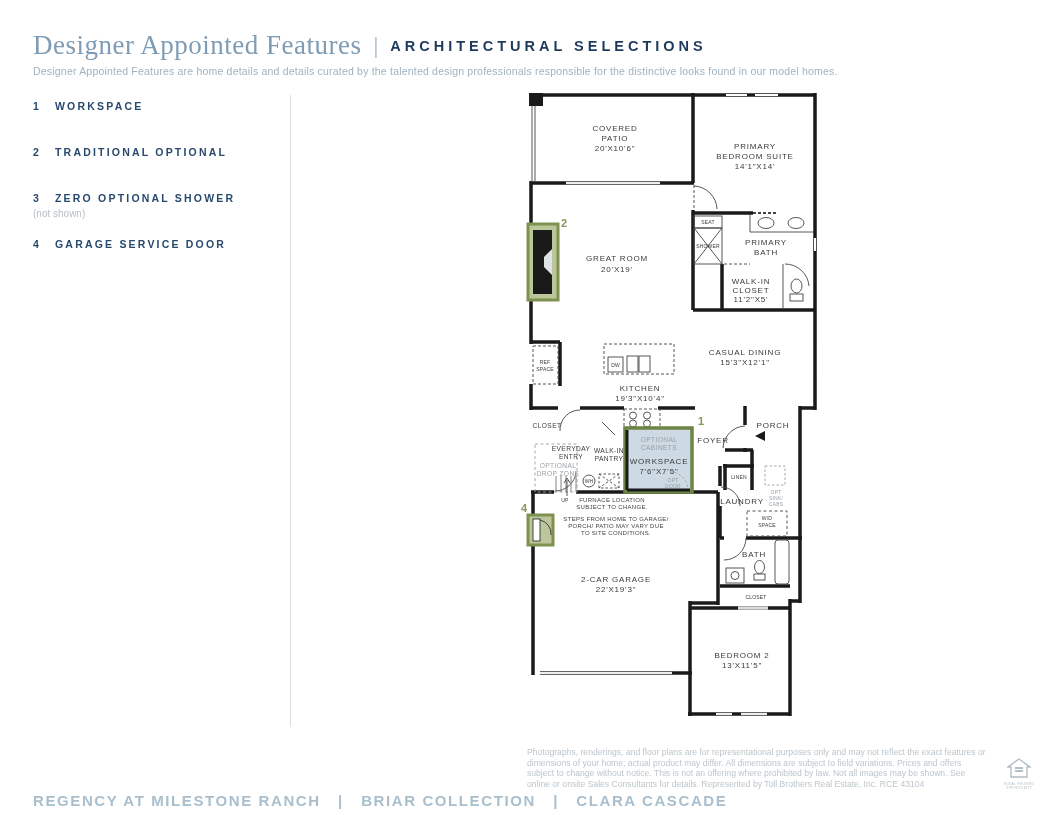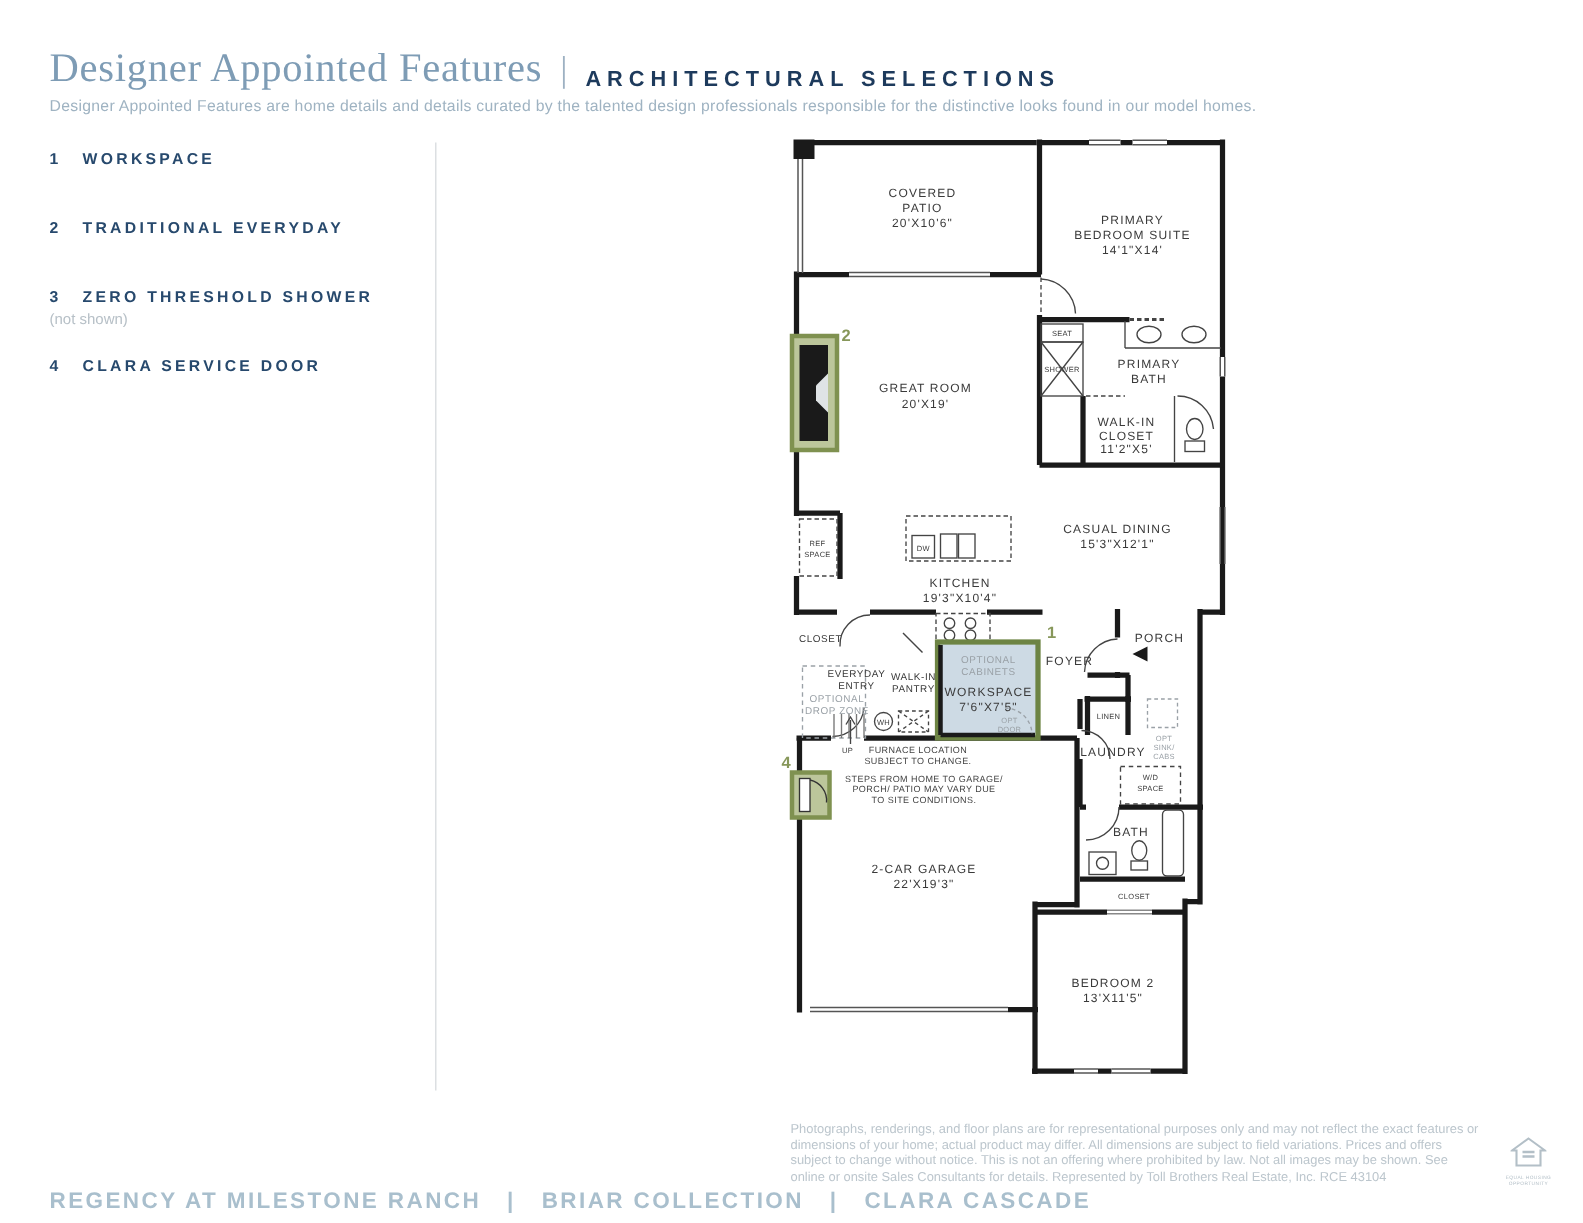--- a/index.html
+++ b/index.html
@@ -1,19 +1,19 @@
 <!DOCTYPE html>
 <html><head>
 <meta charset="utf-8">
 <style>
   html,body{margin:0;padding:0;background:#fff;}
   .page{position:relative;width:1055px;height:815px;background:#ffffff;overflow:hidden;
         font-family:"Liberation Sans",sans-serif;}
   
-  .hdr{position:absolute;left:33px;top:30px;display:flex;align-items:flex-end;}
+  .hdr{position:absolute;left:33px;top:30px;display:flex;align-items:center;}
   .hdr-title{font-family:"Liberation Serif","DejaVu Serif",serif;font-size:27px;color:#7e9cb5;letter-spacing:.5px;}
   .hdr-sep{font-family:"Liberation Serif",serif;font-size:24px;color:#9db1c2;margin:0 12px;font-weight:300;}
   .hdr-section{font-size:14.5px;font-weight:600;color:#1d3a5c;letter-spacing:4px;}
   .hdr-desc{position:absolute;left:33px;top:65px;font-size:10.5px;color:#9fb3c2;letter-spacing:.2px;}
   
   .feat{position:absolute;left:33px;width:250px;}
   .feat-row{display:flex;}
   .feat-num{width:22px;font-size:10.5px;font-weight:bold;color:#27496d;}
   .feat-label{font-size:10.5px;font-weight:bold;color:#27496d;letter-spacing:2.2px;}
   .feat-note{margin-top:4px;font-size:10px;color:#b7c0c7;}
@@ -47,34 +47,34 @@
 
   <div class="feat" style="top:100px;">
     <div class="feat-row">
       <span class="feat-num">1</span>
       <span class="feat-label">WORKSPACE</span>
     </div>
   </div>
   <div class="feat" style="top:146px;">
     <div class="feat-row">
       <span class="feat-num">2</span>
-      <span class="feat-label">TRADITIONAL EVERYDAY</span>
+      <span class="feat-label">TRADITIONAL OPTIONAL</span>
     </div>
   </div>
   <div class="feat" style="top:192px;">
     <div class="feat-row">
       <span class="feat-num">3</span>
-      <span class="feat-label">ZERO THRESHOLD SHOWER</span>
+      <span class="feat-label">ZERO OPTIONAL SHOWER</span>
     </div>
     <div class="feat-note">(not shown)</div>
   </div>
   <div class="feat" style="top:238px;">
     <div class="feat-row">
       <span class="feat-num">4</span>
-      <span class="feat-label">CLARA SERVICE DOOR</span>
+      <span class="feat-label">GARAGE SERVICE DOOR</span>
     </div>
   </div>
 
   <div class="vdiv"></div>
 
   <svg style="position:absolute;left:520px;top:88px;" width="300" height="645" viewBox="0 0 300 645">
     <g stroke="#1a1a1a" stroke-width="3.5" fill="none">
       <path d="M13 7 H171"></path>
       <path d="M173 5 V95 M173 122 V222"></path>
       <path d="M171 7 H206 M227 7 H235 M258 7 H296"></path>

